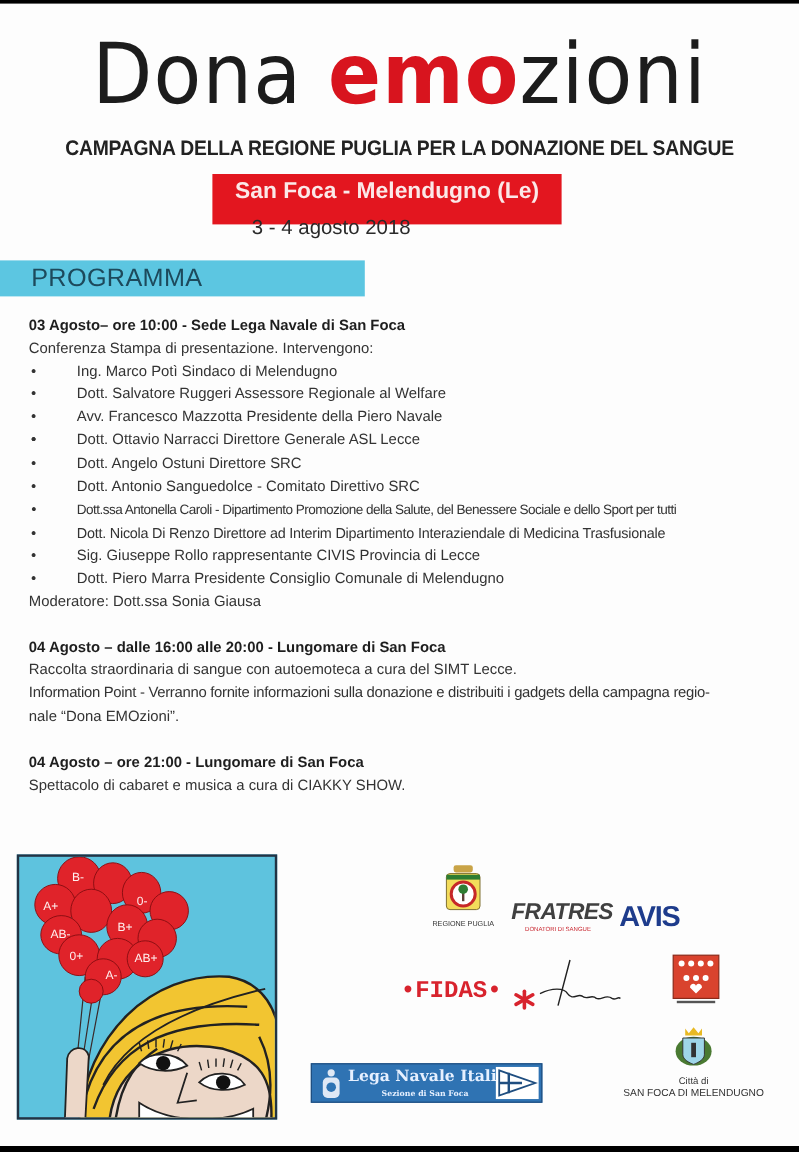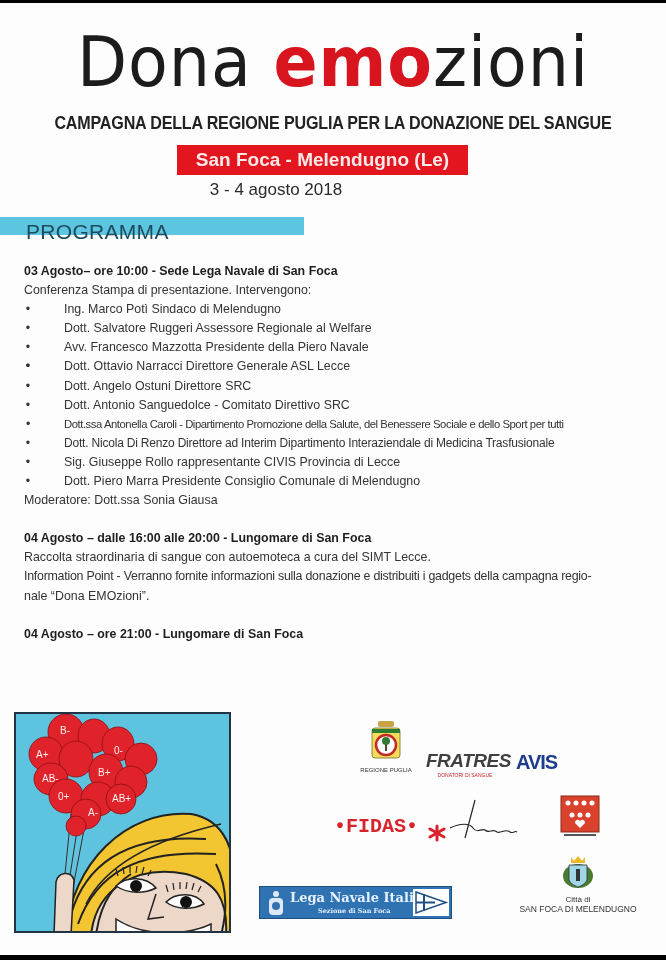--- a/index.html
+++ b/index.html
@@ -15,30 +15,30 @@
     color: #1c1c1c; letter-spacing: 1px; font-weight: normal;
     transform: scaleX(0.93); transform-origin: center;
   }
   .title .red { color: #d8141e; font-weight: bold; }
   .subtitle {
     position: absolute; left: 0; width: 666px; top: 110px; text-align: center;
     font-size: 17.5px; font-weight: bold; color: #222; letter-spacing: -0.2px;
     transform: scaleX(0.92); transform-origin: center;
   }
   .location-banner {
-    position: absolute; left: 177px; top: 142px; width: 291px; height: 30px;
+    position: absolute; left: 177px; top: 142px; width: 291px; height: 42px;
     background: #e3161f; color: #fbe8e8; font-weight: bold; font-size: 19px;
     text-align: center; line-height: 30px;
   }
   .dates {
     position: absolute; left: 0; width: 552px; top: 177px; text-align: center;
     font-size: 17px; color: #2a2a2a;
   }
   .programma-bar {
-    position: absolute; left: 0; top: 214px; width: 304px; height: 18px;
+    position: absolute; left: 0; top: 214px; width: 304px; height: 30px;
     background: #5cc6e1;
   }
   .programma-bar span {
     position: absolute; left: 26px; top: 3px; font-size: 21px; color: #1d4a5c;
     letter-spacing: 0.3px;
   }
   .prog {
     position: absolute; left: 24px; top: 259px; width: 630px; font-size: 12.4px;
     line-height: 19.1px; color: #333;
   }
@@ -49,21 +49,21 @@
   }
   .prog .gap { height: 19px; }
   .prog .tight { letter-spacing: -0.35px; }
   .illustration {
     position: absolute; left: 14px; top: 709px; width: 217px; height: 221px;
     border: 2px solid #234; background: #5ec3de; overflow: hidden;
   }
   .logo { position: absolute; }
   .lbl { font-size: 6px; color: #333; text-align: center; white-space: nowrap; }
   .frares-text { font-family: "Liberation Sans", sans-serif; font-weight: bold; font-style: italic; color: #404040; font-size: 19px; letter-spacing: -0.5px; }
-  .avis-text { font-family: "Liberation Sans", sans-serif; font-weight: bold; color: #1e3c8c; font-size: 20px; letter-spacing: -1px; }
+  .avis-text { font-family: "Liberation Sans", sans-serif; font-weight: bold; color: #1e3c8c; font-size: 24px; letter-spacing: -1px; }
   .fidas-text { font-family: Liberation Mono, monospace; font-weight: bold; color: #d8232d; font-size: 20px; letter-spacing: 0px; }
   .lni {
     position: absolute; left: 259px; top: 883px; width: 193px; height: 33px;
     background: #2f73b3; border: 1px solid #1f4e80;
   }
   .lni .t1 { position: absolute; left: 30px; top: 3px; font-family: "DejaVu Serif", serif; font-weight: bold; color: #e6f0ff; font-size: 13px; }
   .lni .t2 { position: absolute; left: 58px; top: 20px; font-family: "DejaVu Serif", serif; font-weight: bold; color: #e6f0ff; font-size: 6.5px; }
   .city { position: absolute; left: 508px; top: 852px; width: 140px; text-align: center; }
   .city .c1 { font-size: 8px; color: #333; margin-top: 2px; }
   .city .c2 { font-size: 8.5px; color: #333; }
@@ -106,20 +106,21 @@
     <div class="gap"></div>
 
     <div class="head">04 Agosto – dalle 16:00 alle 20:00 - Lungomare di San Foca</div>
     <div>Raccolta straordinaria di sangue con autoemoteca a cura del SIMT Lecce.</div>
     <div style="white-space:nowrap;letter-spacing:-0.25px;">Information Point - Verranno fornite informazioni sulla donazione e distribuiti i gadgets della campagna regio-</div>
     <div>nale “Dona EMOzioni”.</div>
 
     <div class="gap"></div>
 
     <div class="head">04 Agosto – ore 21:00 - Lungomare di San Foca</div>
+    <div>Spettacolo di cabaret e musica a cura di CIAKKY SHOW.</div>
   </div>
 
   <div class="illustration">
     <svg width="217" height="221" viewBox="0 0 217 221">
 
       <path d="M62 110 L48 200 M70 105 L52 200 M55 100 L45 200" stroke="#3a2a2a" stroke-width="1" fill="none"></path>
 
       <path d="M50 221 C 55 150, 110 95, 175 100 C 205 105, 215 130, 217 150 L217 221 Z" fill="#f2c531" stroke="#222" stroke-width="2"></path>
 
       <path d="M75 221 C 80 175, 120 150, 170 160 C 200 168, 212 185, 210 221 Z" fill="#ecd7c8" stroke="#222" stroke-width="2"></path>

